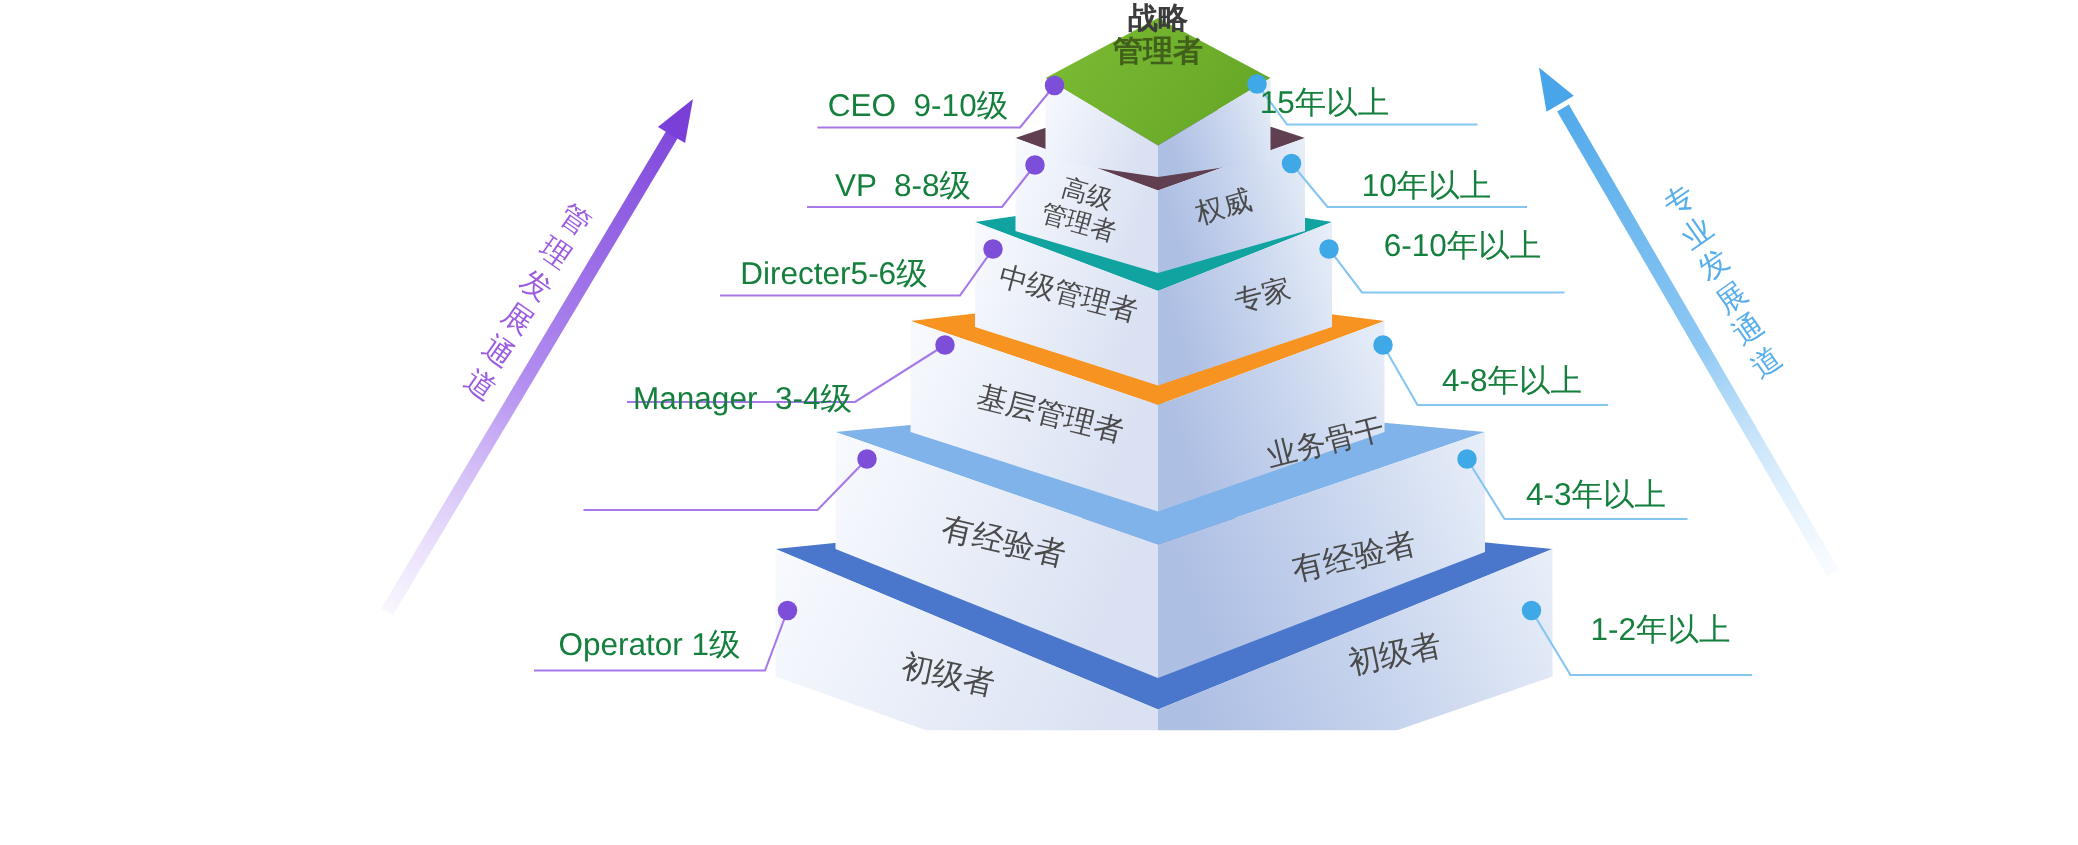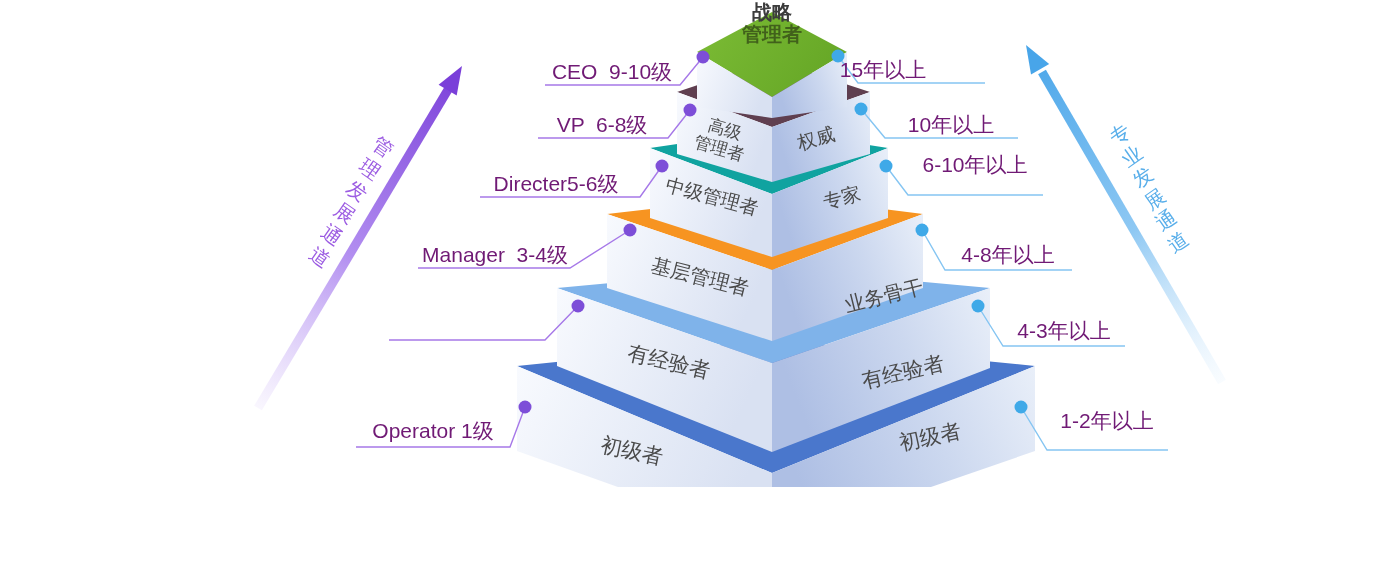--- a/index.html
+++ b/index.html
@@ -4,31 +4,31 @@
 <style>
   html,body{margin:0;padding:0;background:#ffffff;}
   #stage{
     position:relative;width:1385px;height:487px;overflow:hidden;background:#ffffff;
     font-family:"Liberation Sans","DejaVu Sans",sans-serif;
     text-decoration:underline;
   }
   #pyramid-svg{position:absolute;left:0;top:0;}
   .lbl{
     position:absolute;transform:translate(-50%,-50%);
-    color:#701a75;font-size:21px;white-space:pre;line-height:1;
+    color:#15803d;font-size:21px;white-space:pre;line-height:1;
   }
   .face-txt{
     position:absolute;transform-origin:center;color:#4a4a4a;
     font-size:20px;white-space:pre-line;text-align:center;line-height:1.15;
   }
   .title-line{position:absolute;transform:translate(-50%,-50%);font-weight:bold;font-size:20px;white-space:pre;}
   .chan-char{position:absolute;font-size:20px;line-height:1;transform-origin:center;}
   
   .l-ceo{left:612px;top:71px;} .l-vp{left:602px;top:124px;} .l-dir{left:556px;top:183px;}
-  .l-mgr{left:495px;top:254px;text-align:center;} .l-exp{left:467px;top:326px;} .l-op{left:433px;top:430px;}
+  .l-mgr{left:495px;top:266px;text-align:center;} .l-exp{left:467px;top:326px;} .l-op{left:433px;top:430px;}
   .r-15{left:883px;top:69px;} .r-10{left:951px;top:124px;} .r-610{left:975px;top:164px;}
   .r-48{left:1008px;top:254px;} .r-23{left:1064px;top:330px;} .r-12{left:1107px;top:420px;}
   
   .f2l{left:722px;top:139px;transform:translate(-50%,-50%) rotate(16deg);font-size:17px;}
   .f2r{left:816px;top:139px;transform:translate(-50%,-50%) rotate(-16deg);font-size:19px;}
   .f3l{left:712px;top:197px;transform:translate(-50%,-50%) rotate(15deg);font-size:19px;}
   .f3r{left:842px;top:198px;transform:translate(-50%,-50%) rotate(-15deg);font-size:19px;}
   .f4l{left:700px;top:277px;transform:translate(-50%,-50%) rotate(14deg);}
   .f4r{left:884px;top:296px;transform:translate(-50%,-50%) rotate(-14deg);}
   .f5l{left:669px;top:362px;transform:translate(-50%,-50%) rotate(13deg);font-size:21px;}
@@ -143,21 +143,21 @@
     <g>
       <line x1="1222" y1="382" x2="1042" y2="72" stroke="url(#arrowR)" stroke-width="9"></line>
       <polygon fill="#48a5e9" points="1026,45 1049.2,63.9 1031,74.5"></polygon>
     </g>
   </svg>
 
   <div class="title-line t1">战略</div>
   <div class="title-line t2">管理者</div>
 
   <div class="lbl l-ceo">CEO  9-10级</div>
-  <div class="lbl l-vp">VP  6-8级</div>
+  <div class="lbl l-vp">VP  8-8级</div>
   <div class="lbl l-dir">Directer5-6级</div>
   <div class="lbl l-mgr">Manager  3-4级</div>
   <div class="lbl l-op">Operator 1级</div>
 
   <div class="lbl r-15">15年以上</div>
   <div class="lbl r-10">10年以上</div>
   <div class="lbl r-610">6-10年以上</div>
   <div class="lbl r-48">4-8年以上</div>
   <div class="lbl r-23">4-3年以上</div>
   <div class="lbl r-12">1-2年以上</div>

